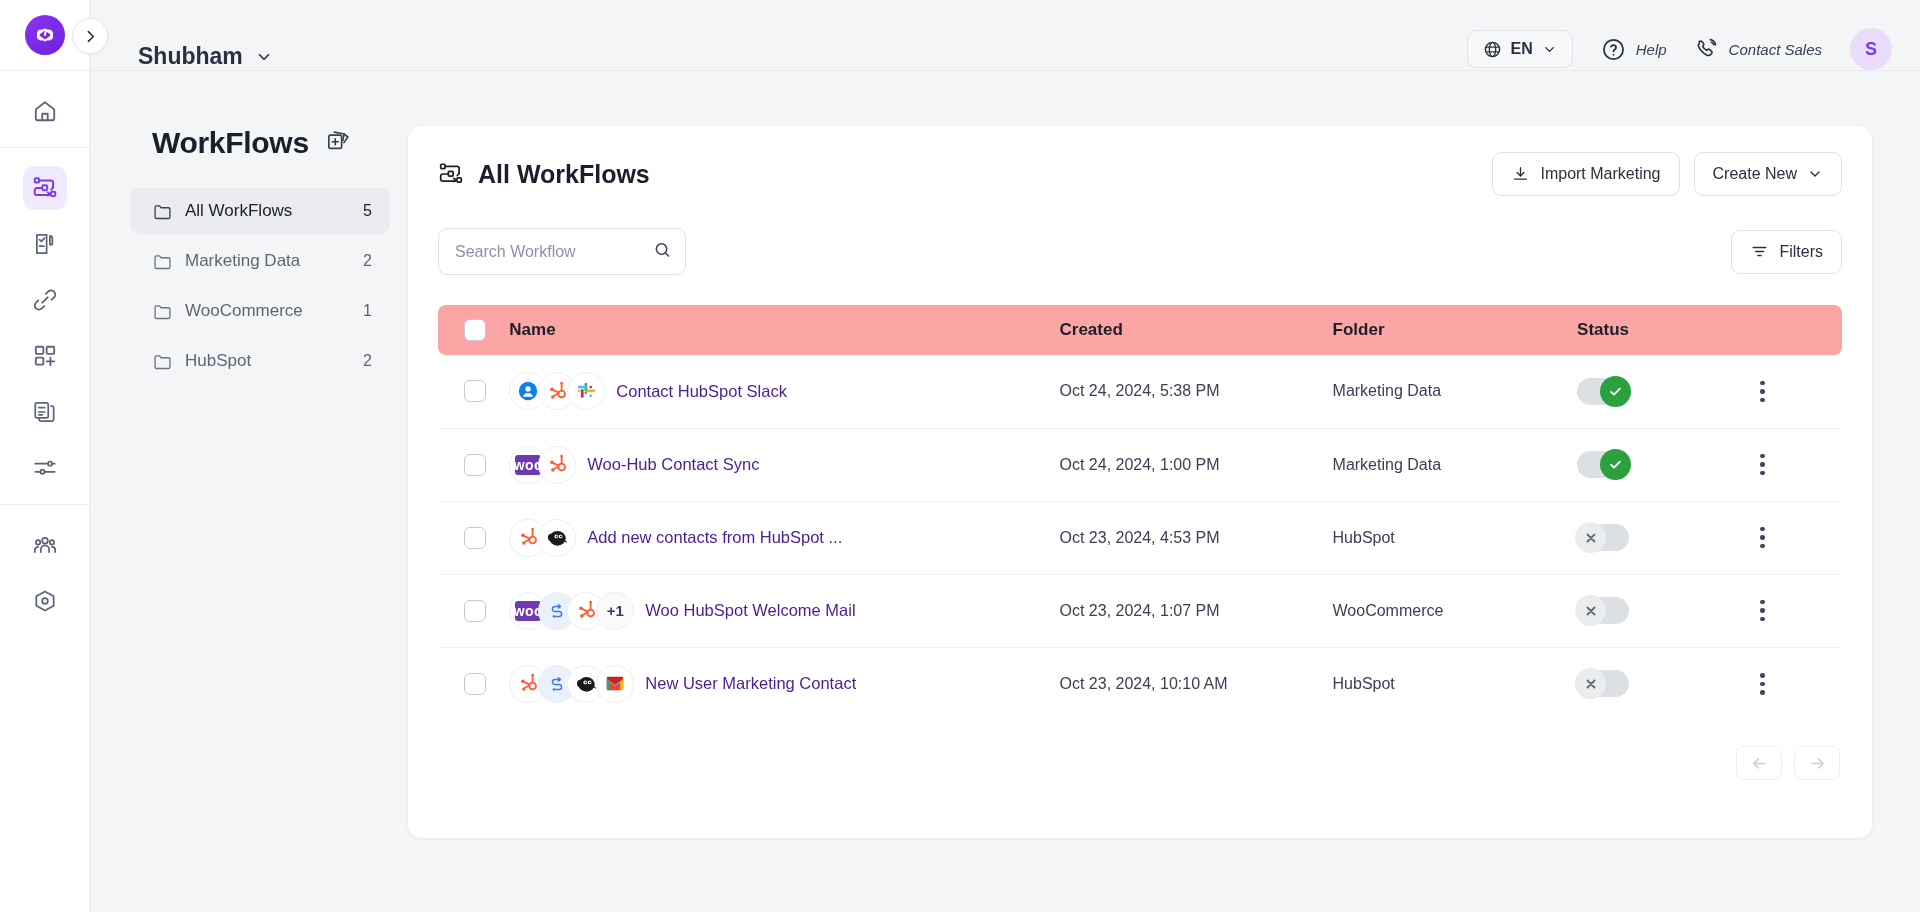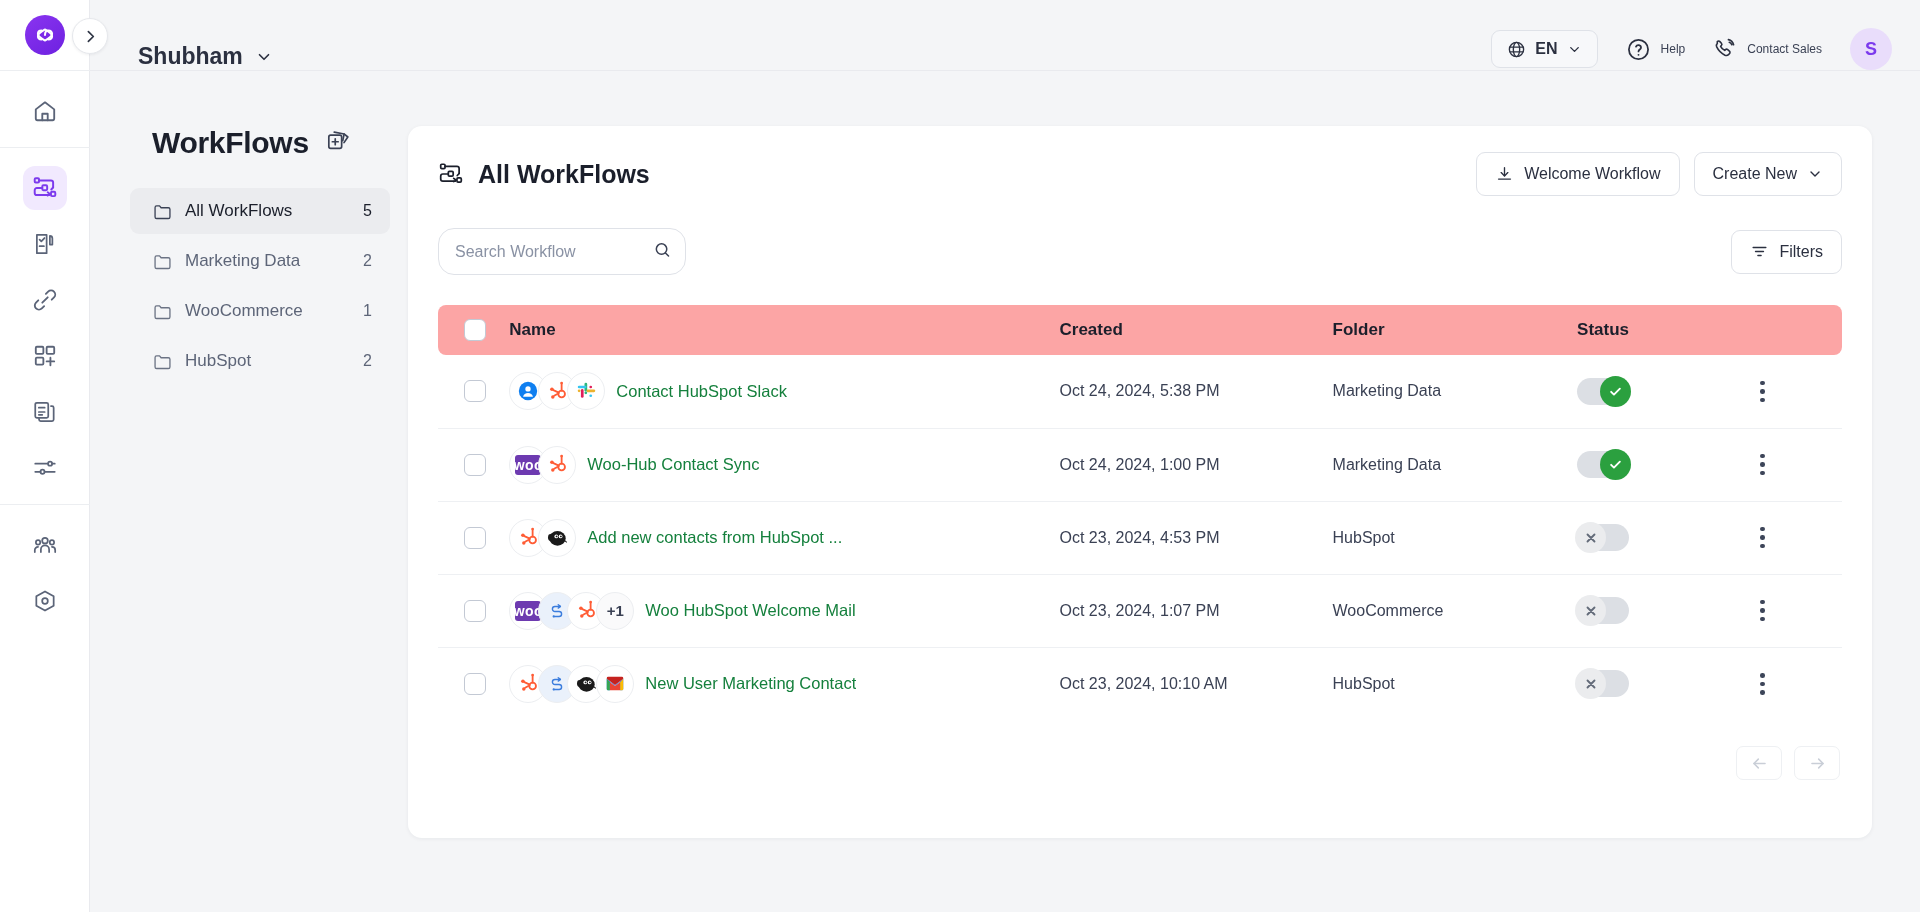--- a/index.html
+++ b/index.html
@@ -67,21 +67,21 @@
   }
   .lang-pill {
     display: flex; align-items: center; gap: 9px;
     height: 38px; padding: 0 15px;
     border: 1px solid #dfe2e8; border-radius: 9px;
     background: #f7f8fa; color: #2b3040; font-size: 16px; font-weight: 600;
     cursor: pointer;
   }
   .top-link {
     display: flex; align-items: center; gap: 10px;
-    font-size: 12px; color: #3a4154; cursor: pointer;
+    font-size: 15px; color: #3a4154; cursor: pointer; font-style: italic;
   }
   .avatar {
     width: 42px; height: 42px; border-radius: 50%;
     background: #e9ddfb; color: #7c3aed;
     display: flex; align-items: center; justify-content: center;
     font-size: 18px; font-weight: 700; cursor: pointer;
   }
 
   
   .body-area { flex: 1 1 auto; display: flex; padding: 0; min-height: 0; }
@@ -126,21 +126,21 @@
     background: #fff; color: #2b3040; font-size: 16px; font-weight: 500;
     font-family: "Liberation Sans", sans-serif;
     cursor: pointer;
   }
   .toolbar { display: flex; align-items: center; margin-bottom: 30px; }
   .search-box {
     position: relative; width: 248px; height: 47px;
   }
   .search-box input {
     width: 100%; height: 100%;
-    border: 1px solid #dfe2e8; border-radius: 16px;
+    border: 1px solid #dfe2e8; border-radius: 9px;
     padding: 0 44px 0 16px;
     font-size: 16px; color: #2b3040;
     font-family: "Liberation Sans", sans-serif;
     background: #fff; outline: none;
   }
   .search-box input::placeholder { color: #8a92a4; }
   .search-box .s-icon {
     position: absolute; right: 14px; top: 50%; transform: translateY(-50%);
     color: #3a4154; pointer-events: none;
   }
@@ -177,21 +177,21 @@
     width: 38px; height: 38px; border-radius: 50%;
     background: #fff; border: 1px solid #eceef1;
     display: flex; align-items: center; justify-content: center;
     margin-right: -9px; overflow: hidden;
   }
   .app-chip.plus {
     font-size: 15px; font-weight: 600; color: #3a4154;
     background: #fafafb;
   }
   .wf-link {
-    margin-left: 20px; color: #15803d; font-size: 16.5px; font-weight: 500;
+    margin-left: 20px; color: #4c1d95; font-size: 16.5px; font-weight: 500;
     cursor: pointer; white-space: nowrap; overflow: hidden; text-overflow: ellipsis;
   }
   .toggle {
     width: 52px; height: 27px; border-radius: 14px; background: #dcdfe4;
     position: relative; cursor: pointer; display: block;
   }
   .knob {
     position: absolute; top: -2px; width: 31px; height: 31px; border-radius: 50%;
     display: flex; align-items: center; justify-content: center;
   }
@@ -425,21 +425,21 @@
               </svg>
               <span>All WorkFlows</span>
             </div>
             <div class="card-head-actions">
               <button class="btn">
                 <svg width="19" height="19" viewBox="0 0 24 24" fill="none" stroke="#2b3040" stroke-width="1.7" stroke-linecap="round" stroke-linejoin="round">
                   <path d="M12 3.5v10"></path>
                     <path d="m7.8 9.6 4.2 4.2 4.2-4.2"></path>
                     <path d="M4.5 17.8h15"></path>
                 </svg>
-                <span>Welcome Workflow</span>
+                <span>Import Marketing</span>
               </button>
               <button class="btn">
                 <span>Create New</span>
                 <svg width="16" height="16" viewBox="0 0 24 24" fill="none" stroke="#2b3040" stroke-width="2.1" stroke-linecap="round" stroke-linejoin="round">
                   <path d="m6 9 6 6 6-6"></path>
                 </svg>
               </button>
             </div>
           </div>
 

